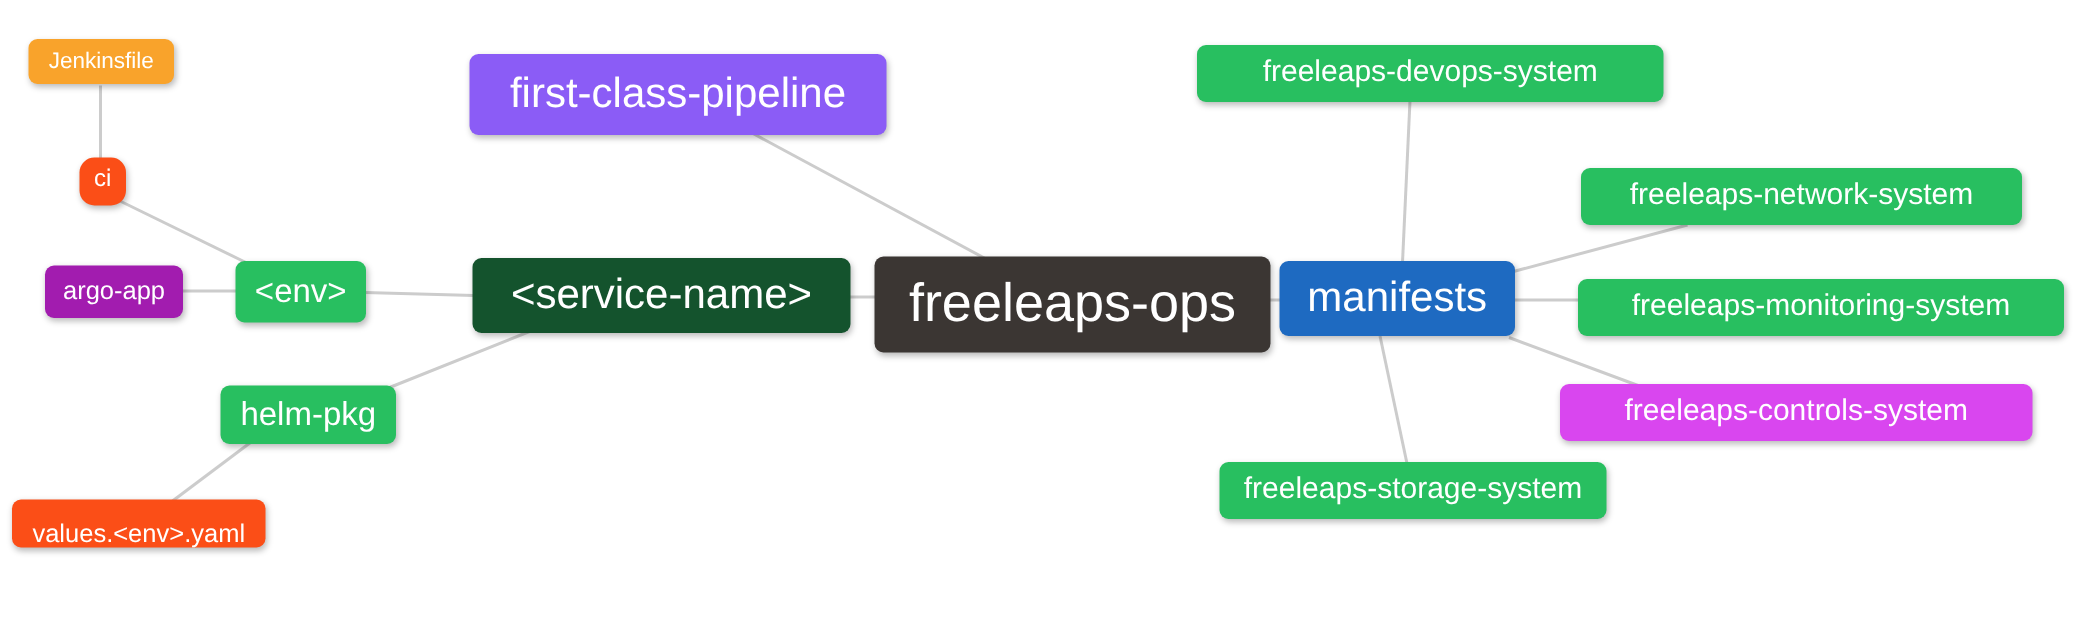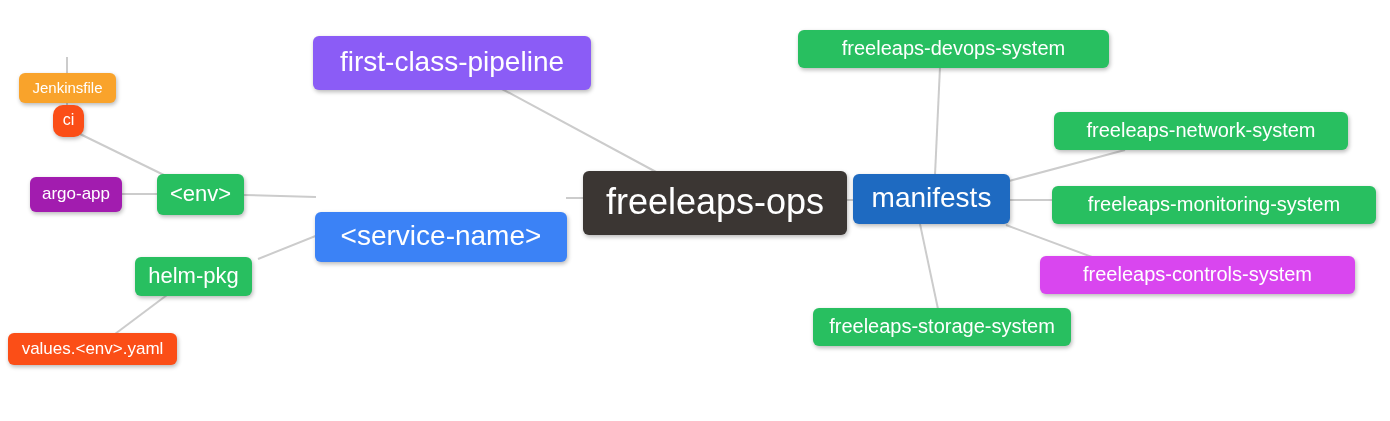--- a/index.html
+++ b/index.html
@@ -55,42 +55,42 @@
       <line x1="502" y1="89" x2="658" y2="173" stroke="#cccccc" stroke-width="2"></line>
       <line x1="566" y1="198" x2="585" y2="198" stroke="#cccccc" stroke-width="2"></line>
       <line x1="845" y1="200" x2="855" y2="200" stroke="#cccccc" stroke-width="2"></line>
       <line x1="935" y1="175" x2="940" y2="67" stroke="#cccccc" stroke-width="2"></line>
       <line x1="1009" y1="181" x2="1125" y2="150" stroke="#cccccc" stroke-width="2"></line>
       <line x1="1009" y1="200" x2="1053" y2="200" stroke="#cccccc" stroke-width="2"></line>
       <line x1="1006" y1="225" x2="1092" y2="257" stroke="#cccccc" stroke-width="2"></line>
       <line x1="920" y1="224" x2="938" y2="309" stroke="#cccccc" stroke-width="2"></line>
     </svg>
 
-<div class="node" style="left: 19px; top: 26px; width: 97px; height: 30px; font-size: 15px; background: rgb(249, 163, 43); color: rgb(255, 255, 255); margin-top: 47px;">
+<div class="node" style="left: 19px; top: 26px; width: 97px; height: 30px; font-size: 15px; background: rgb(249, 163, 43); color: rgb(255, 255, 255);">
       <span class="node-label">Jenkinsfile</span>
     </div>
     <div class="node" style="left: 53px; top: 105px; width: 31px; height: 32px; font-size: 16px; background: rgb(251, 78, 23); color: rgb(255, 255, 255); border-radius: 10px;">
       <span class="node-label">ci</span>
     </div>
     <div class="node" style="left: 30px; top: 177px; width: 92px; height: 35px; font-size: 17px; background: #a21caf; color: rgb(255, 255, 255);">
       <span class="node-label">argo-app</span>
     </div>
     <div class="node" style="left: 157px; top: 174px; width: 87px; height: 41px; font-size: 22px; background: rgb(40, 191, 96); color: rgb(255, 255, 255);">
       <span class="node-label">&lt;env&gt;</span>
     </div>
-    <div class="node" style="left: 135px; top: 257px; width: 117px; height: 39px; font-size: 22px; background: rgb(40, 191, 96); color: rgb(255, 255, 255);">
+    <div class="node" style="left: 147px; top: 257px; width: 117px; height: 39px; font-size: 22px; background: rgb(40, 191, 96); color: rgb(255, 255, 255);">
       <span class="node-label">helm-pkg</span>
     </div>
-    <div class="node" style="left: 8px; top: 333px; width: 169px; height: 32px; font-size: 17px; background: rgb(251, 78, 23); color: rgb(255, 255, 255);">
+    <div class="node" style="left: 8px; top: 333px; width: 169px; height: 32px; font-size: 17px; background: rgb(251, 78, 23); color: rgb(255, 255, 255); align-items: flex-end;">
       <span class="node-label">values.&lt;env&gt;.yaml</span>
     </div>
     <div class="node" style="left: 313px; top: 36px; width: 278px; height: 54px; font-size: 28px; background: #8b5cf6; color: rgb(255, 255, 255);">
       <span class="node-label">first-class-pipeline</span>
     </div>
-    <div class="node" style="left: 315px; top: 172px; width: 252px; height: 50px; font-size: 28px; background: #3b82f6; color: rgb(255, 255, 255); margin-top: 40px;">
+    <div class="node" style="left: 315px; top: 172px; width: 252px; height: 50px; font-size: 28px; background: #14532d; color: rgb(255, 255, 255);">
       <span class="node-label">&lt;service-name&gt;</span>
     </div>
     <div class="node" style="left: 583px; top: 171px; width: 264px; height: 64px; font-size: 36px; background: rgb(59, 54, 51); color: rgb(255, 255, 255);">
       <span class="node-label">freeleaps-ops</span>
     </div>
     <div class="node" style="left: 853px; top: 174px; width: 157px; height: 50px; font-size: 28px; background: rgb(30, 106, 193); color: rgb(255, 255, 255);">
       <span class="node-label">manifests</span>
     </div>
     <div class="node" style="left: 798px; top: 30px; width: 311px; height: 38px; font-size: 20px; background: rgb(40, 191, 96); color: rgb(255, 255, 255);">
       <span class="node-label">freeleaps-devops-system</span>

